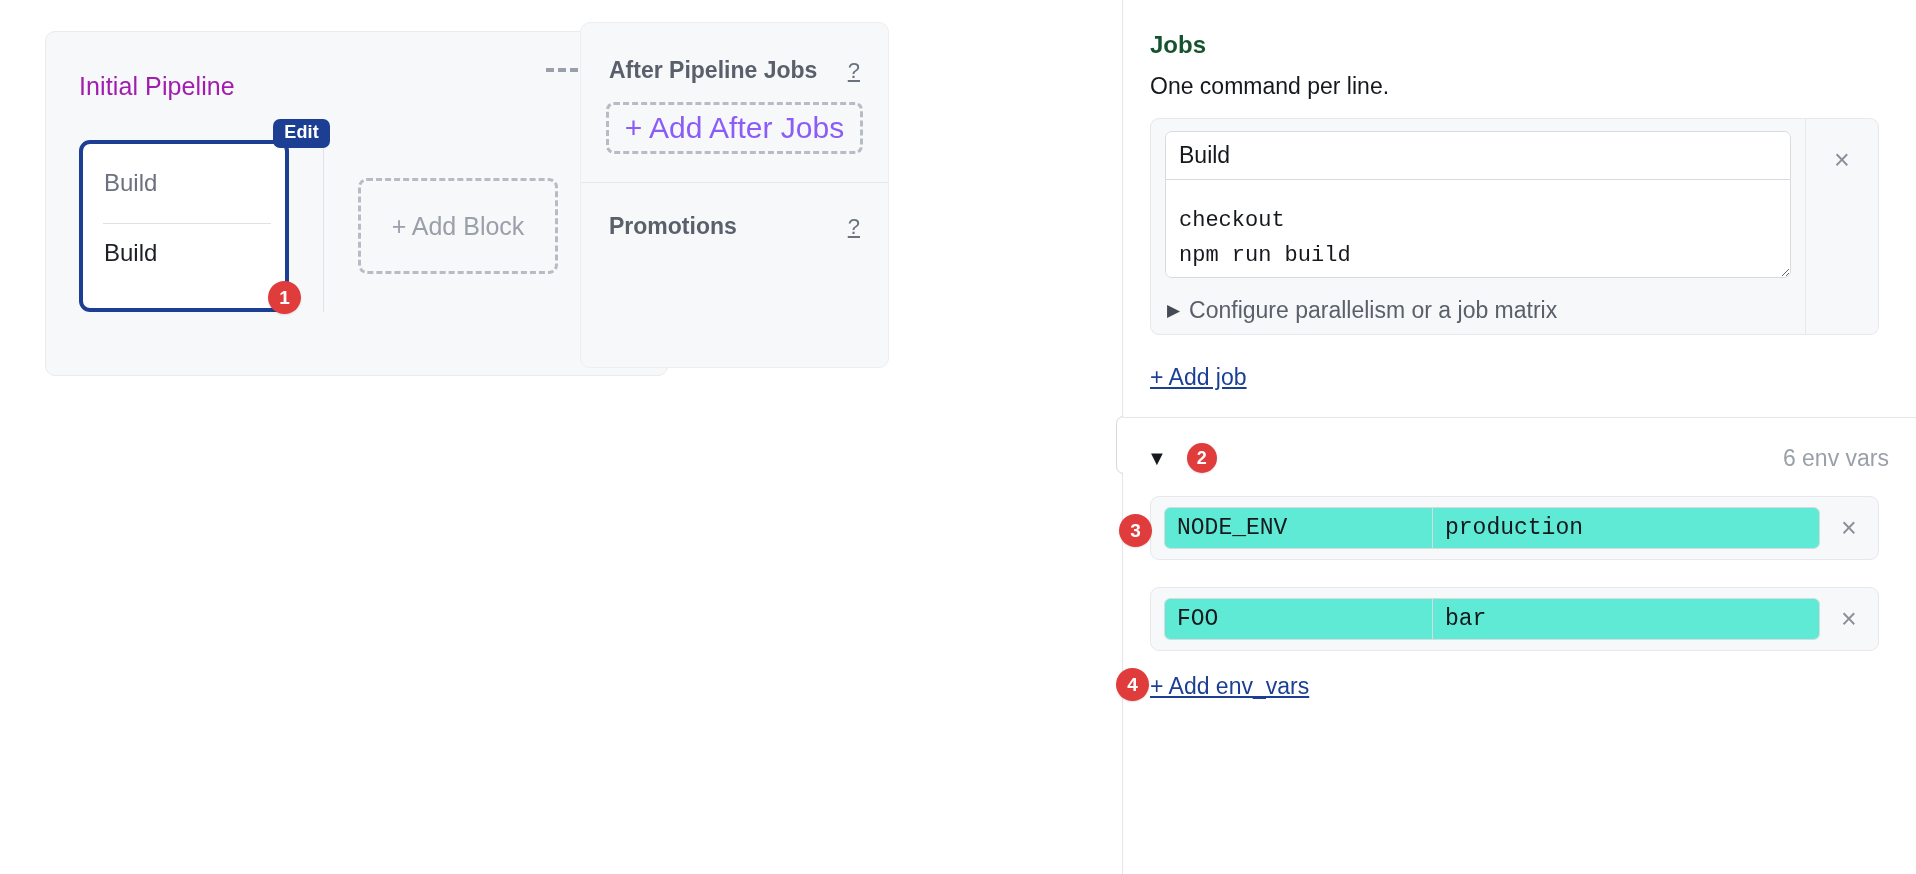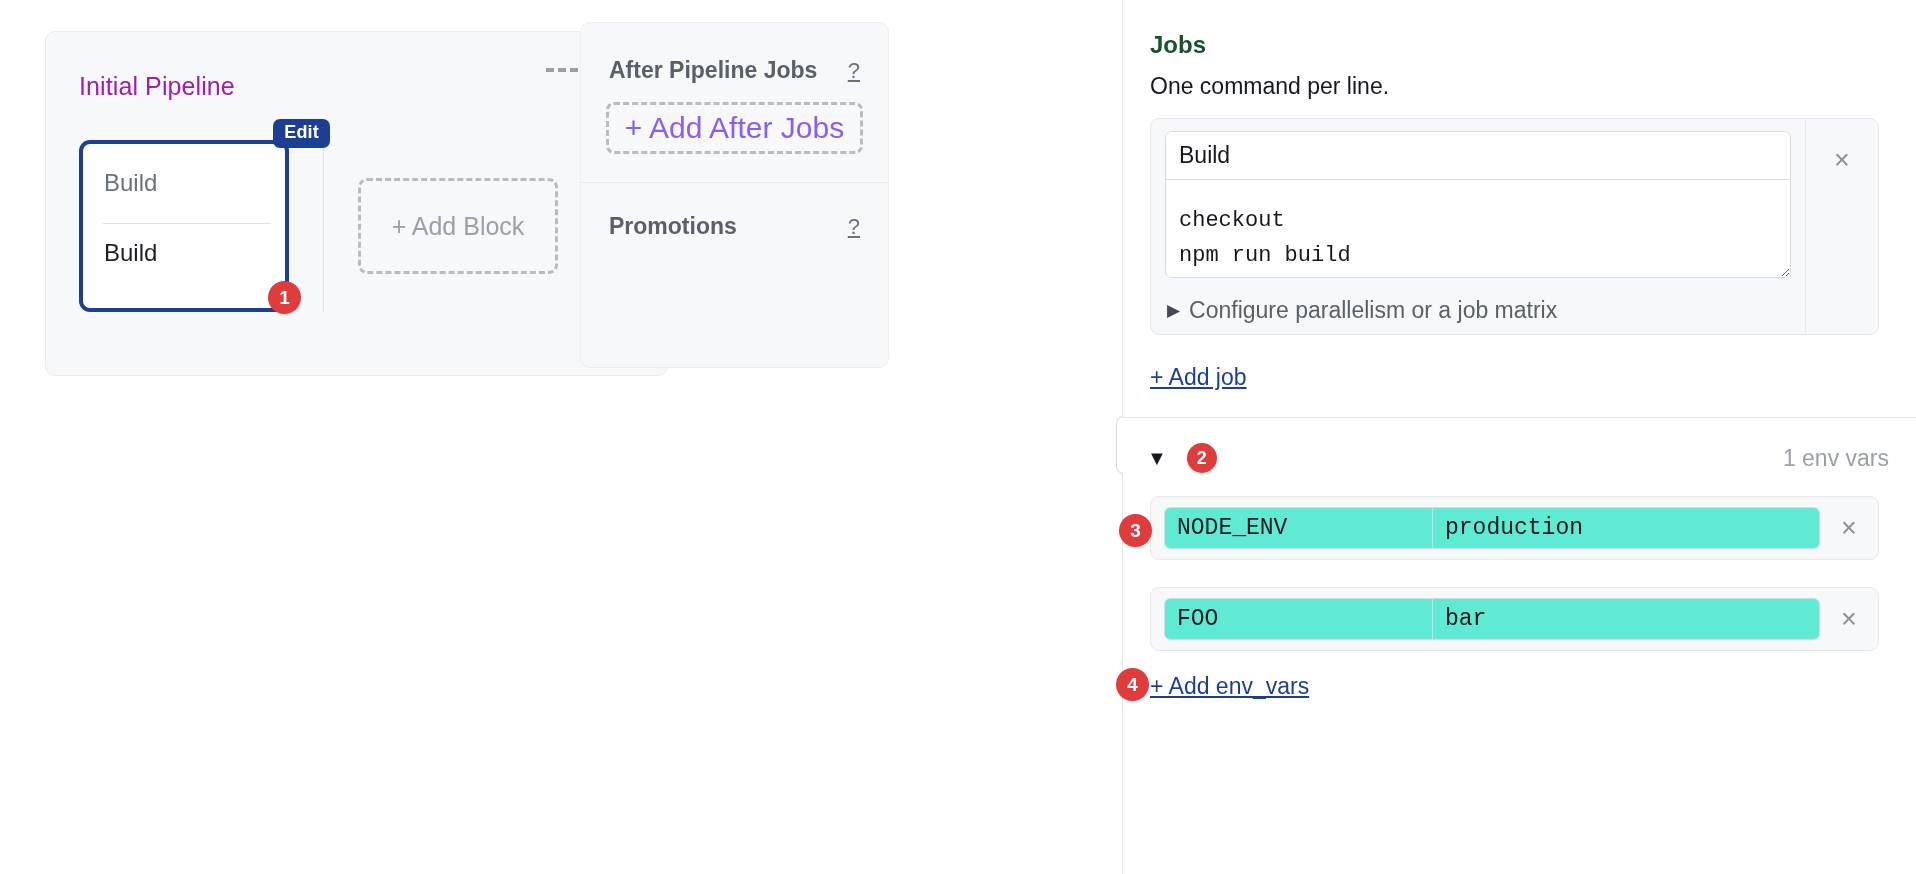--- a/index.html
+++ b/index.html
@@ -265,21 +265,21 @@
       </div>
     </div>
 
     <a class="link add-job-link">+ Add job</a>
 
     <div class="panel-hr"></div>
 
     <div class="env-head">
       <span class="env-caret">▼</span>
       <span class="badge badge-2">2</span>
-      <span class="env-count">1 env vars</span>
+      <span class="env-count">6 env vars</span>
     </div>
 
     <div class="env-row env-row-1">
       <span class="badge badge-abs badge-3">3</span>
       <div class="env-inputs">
         <input class="env-key" type="text" value="NODE_ENV" style="">
         <input class="env-val" type="text" value="production" style="">
       </div>
       <div class="env-x">
         <button class="x-btn">×</button>

